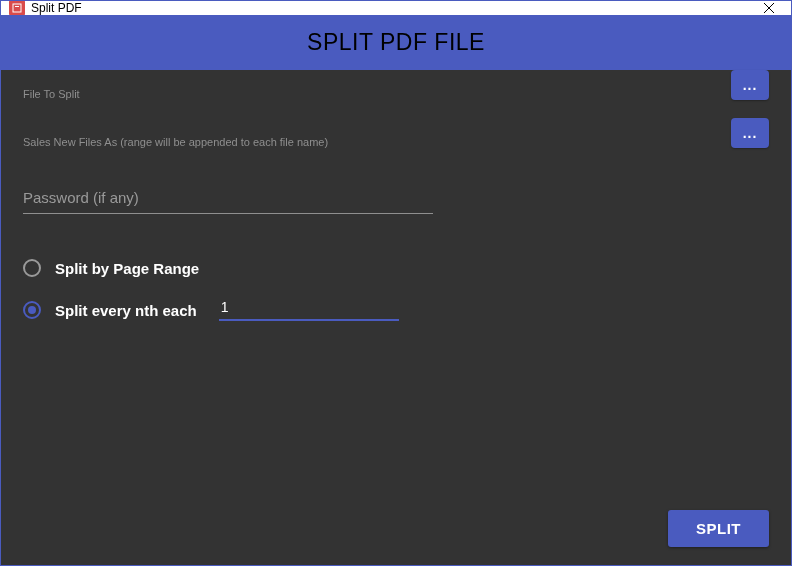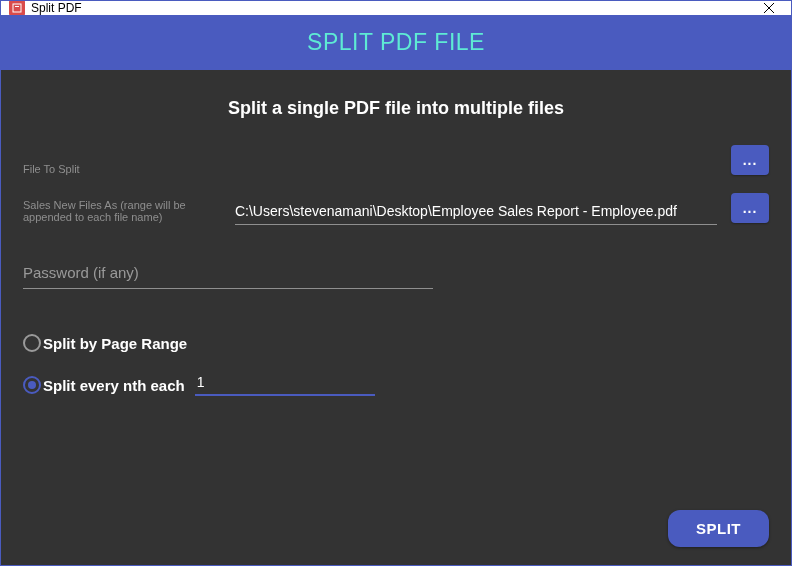--- a/index.html
+++ b/index.html
@@ -7,47 +7,47 @@
   body { border: 1px solid #4a5bbf; background: #333333; display: flex; flex-direction: column; }
   
   .titlebar { height: 14px; background: #ffffff; display: flex; align-items: center; }
   .titlebar-icon { width: 16px; height: 16px; background: #d94b4b; margin: 0 6px 0 8px; display:inline-flex; align-items:center; justify-content:center; border-radius:2px; }
   .titlebar-icon svg { width:10px; height:10px; }
   .titlebar-text { font-size: 12px; color: #000; flex: 1; }
   .titlebar-close { width: 45px; height: 30px; display: flex; align-items: center; justify-content: center; cursor: pointer; }
   .titlebar-close svg { width: 10px; height: 10px; }
   
   .header { height: 55px; background: #4a5bbf; display: flex; align-items: center; justify-content: center; }
-  .header-title { color: #5eead4; font-size: 23px; font-weight: 400; letter-spacing: 0.5px; }
+  .header-title { color: #000000; font-size: 23px; font-weight: 400; letter-spacing: 0.5px; }
   
   .content { flex: 1; background: #333333; padding: 0 22px 18px 22px; display:flex; flex-direction:column; }
   
   .subtitle { color: #ffffff; font-size: 18px; font-weight: 600; text-align: center; margin: 28px 0 26px 0; }
   
   .field-row { display: flex; align-items: flex-end; margin-bottom: 16px; gap: 14px; }
   .field-col { flex: 1; display: flex; flex-direction: row; }
   .field-label { color: #8f8f8f; font-size: 11px; margin-bottom: 2px; }
   .field-input { background: transparent; border: none; border-bottom: 1px solid #8f8f8f; color: #ffffff; font-size: 14px; padding: 3px 0 5px 0; width: 100%; outline: none; font-family: inherit; }
   .field-input::placeholder { color: #8f8f8f; }
   
   .browse-btn { width: 38px; height: 30px; background: #4a5bbf; border: none; border-radius: 4px; color: #ffffff; font-size: 14px; font-weight: 700; cursor: pointer; display:flex; align-items:center; justify-content:center; box-shadow: 0 1px 2px rgba(0,0,0,0.3); margin-bottom:2px; letter-spacing:1px;}
   
   .password-row { margin-top: 20px; margin-bottom: 45px; }
   .password-input { background: transparent; border: none; border-bottom: 1px solid #8f8f8f; color: #ffffff; font-size: 15px; padding: 3px 0 7px 0; width: 410px; outline: none; font-family: inherit; }
   .password-input::placeholder { color: #9a9a9a; }
   
-  .radio-row { display: flex; align-items: center; margin-bottom: 22px; gap: 2px; }
+  .radio-row { display: flex; align-items: center; margin-bottom: 22px; gap: 14px; }
   .radio { width: 18px; height: 18px; border: 2px solid #9a9a9a; border-radius: 50%; display: inline-flex; align-items: center; justify-content: center; cursor: pointer; flex-shrink:0; }
   .radio.selected { border-color: #4a5bbf; }
   .radio.selected::after { content: ""; width: 8px; height: 8px; background: #4a5bbf; border-radius: 50%; }
   .radio-label { color: #ffffff; font-size: 15px; font-weight: 600; }
   .nth-input { background: transparent; border: none; border-bottom: 2px solid #4a5bbf; color: #ffffff; font-size: 14px; padding: 0 0 4px 2px; width: 180px; outline: none; margin-left: 8px; font-family: inherit; }
   
   .footer { margin-top:auto; display:flex; justify-content:flex-end; }
-  .split-btn { background: #4a5bbf; border: none; border-radius: 12px; color: #ffffff; font-size: 15px; font-weight: 600; padding: 10px 28px; cursor: pointer; box-shadow: 0 1px 3px rgba(0,0,0,0.4); letter-spacing:0.5px;}
+  .split-btn { background: #4a5bbf; border: none; border-radius: 3px; color: #ffffff; font-size: 15px; font-weight: 600; padding: 10px 28px; cursor: pointer; box-shadow: 0 1px 3px rgba(0,0,0,0.4); letter-spacing:0.5px;}
 </style>
 </head>
 <body>
 
 <div class="titlebar">
   <span class="titlebar-icon">
     <svg viewBox="0 0 10 10">
         <rect x="1" y="1" width="8" height="8" fill="none" stroke="#fff" stroke-width="1"></rect>
         <rect x="3" y="3" width="4" height="1" fill="#fff"></rect>
       </svg>
@@ -59,33 +59,31 @@
         <line x1="10" y1="0" x2="0" y2="10" stroke="#000" stroke-width="1"></line>
       </svg>
   </div>
 </div>
 
 <div class="header">
   <div class="header-title">SPLIT PDF FILE</div>
 </div>
 
 <div class="content">
-  <div class="subtitle">Split a single PDF file into multiple files</div>
 
   <div class="field-row">
     <div class="field-col">
       <div class="field-label">File To Split</div>
     </div>
     <button class="browse-btn">...</button>
   </div>
 
   <div class="field-row">
     <div class="field-col">
       <div class="field-label">Sales New Files As (range will be appended to each file name)</div>
-      <input class="field-input" value="C:\Users\stevenamani\Desktop\Employee Sales Report - Employee.pdf" style="">
     </div>
     <button class="browse-btn">...</button>
   </div>
 
   <div class="password-row">
     <input class="password-input" type="password" placeholder="Password (if any)" style="">
   </div>
 
   <div class="radio-row">
     <span class="radio"></span>

